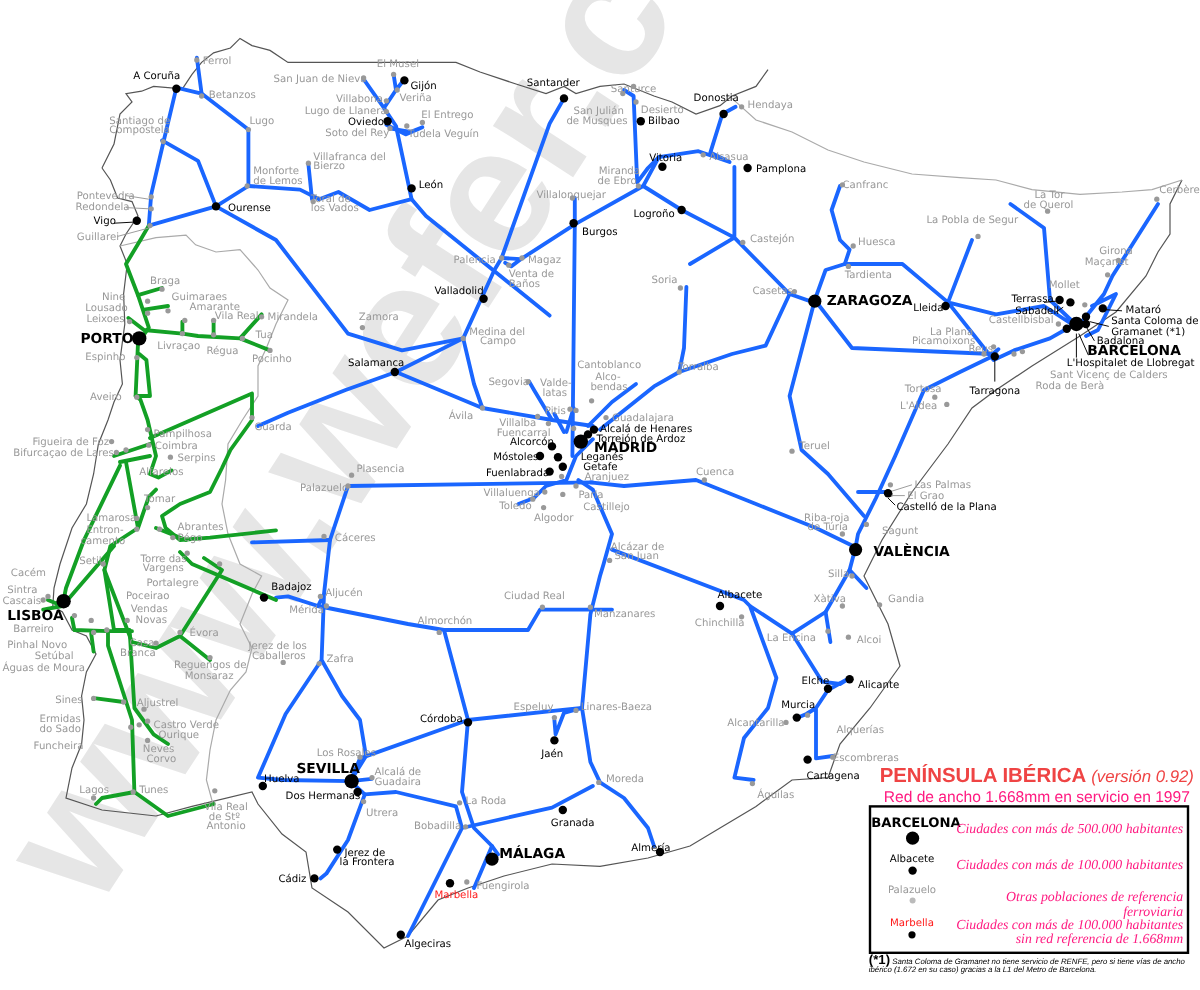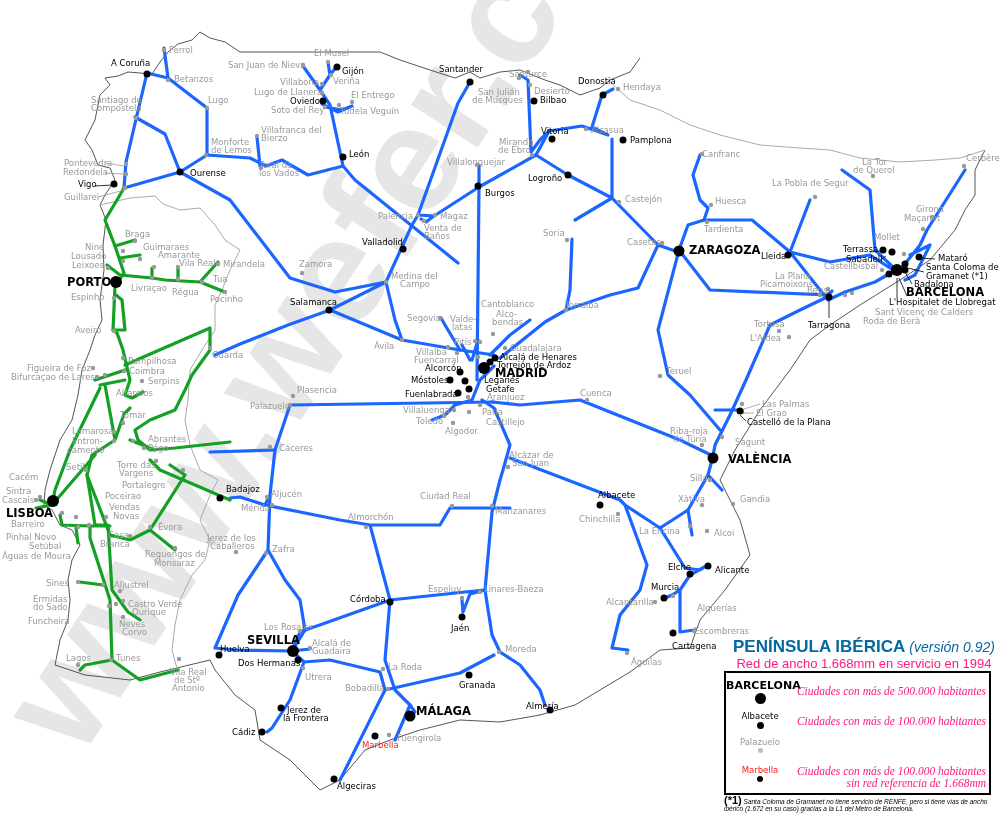--- a/index.html
+++ b/index.html
@@ -10,21 +10,21 @@
   .iborder{fill:none;stroke:#aaa;stroke-width:1;}
   .rl{fill:none;stroke:#1a66ff;stroke-width:3.2;stroke-linejoin:round;stroke-linecap:round;}
   .rlp{fill:none;stroke:#13a025;stroke-width:3.2;stroke-linejoin:round;stroke-linecap:round;}
   .lead{stroke:#999;stroke-width:0.8;}
   .leadb{stroke:#000;stroke-width:0.8;}
   .t-big{font-family:"DejaVu Sans",sans-serif;font-weight:bold;font-size:11.5px;fill:#000;}
   .t-mid{font-family:"DejaVu Sans",sans-serif;font-size:8.5px;fill:#000;}
   .t-small{font-family:"DejaVu Sans",sans-serif;font-size:8.5px;fill:#999;}
   .t-red{font-family:"DejaVu Sans",sans-serif;font-size:8.5px;fill:#ff1a1a;}
   #title{position:absolute;left:728px;top:637px;width:272px;text-align:center;}
-  #title .h1{font-family:"Liberation Sans",sans-serif;font-weight:bold;font-size:17px;color:#0369a1;}
+  #title .h1{font-family:"Liberation Sans",sans-serif;font-weight:bold;font-size:17px;color:#ef4444;}
   #title .h1 i{font-weight:normal;font-size:14px;}
   #title .h2{font-family:"Liberation Sans",sans-serif;font-size:13px;color:#ff1a80;line-height:13px;}
   #legend{position:absolute;left:724px;top:671px;width:267px;height:124px;border:2px solid #000;background:#fff;box-sizing:border-box;}
   .lg-row{position:absolute;left:0;width:263px;}
   .lg-sym{position:absolute;left:0;width:68px;text-align:center;}
   .lg-txt{position:absolute;left:70px;width:190px;text-align:right;font-family:"Liberation Serif",serif;font-style:italic;font-size:11.5px;color:#ff1a80;line-height:12px;}
   .dot{display:block;margin:1px auto 0;border-radius:50%;background:#000;}
   #note{position:absolute;left:724px;top:797px;width:276px;font-family:"Liberation Sans",sans-serif;font-style:italic;font-size:6.5px;line-height:7px;color:#000;}
   #note b{font-style:normal;font-size:11px;}
 </style>
@@ -551,21 +551,21 @@
       <text x="66" y="661" class="t-small">Lagos</text>
       <text x="116" y="661" class="t-small">Tunes</text>
       <text x="170" y="675" class="t-small">Vila Real</text>
       <text x="174" y="683" class="t-small">de Stº</text>
       <text x="172" y="691" class="t-small">Antonio</text>
     </g>
 </svg>
 
 <div id="title">
   <div class="h1"><span>PENÍNSULA IBÉRICA</span> <i>(versión 0.92)</i></div>
-  <div class="h2">Red de ancho 1.668mm en servicio en 1994</div>
+  <div class="h2">Red de ancho 1.668mm en servicio en 1997</div>
 </div>
 
 <div id="legend">
   <div class="lg-row" style="top:6px;height:28px">
     <div class="lg-sym">
       <div style="font-weight:bold;font-size:11px;">BARCELONA</div>
       <span class="dot" style="width:11px;height:11px;"></span>
     </div>
     <div class="lg-txt" style="top:6px">Ciudades con más de 500.000 habitantes</div>
   </div>
@@ -574,20 +574,21 @@
       <div style="font-size:8.5px;">Albacete</div>
       <span class="dot" style="width:7px;height:7px;"></span>
     </div>
     <div class="lg-txt" style="top:4px">Ciudades con más de 100.000 habitantes</div>
   </div>
   <div class="lg-row" style="top:64px;height:26px">
     <div class="lg-sym">
       <div style="font-size:8.5px;color:#999;">Palazuelo</div>
       <span class="dot" style="width:5px;height:5px;background:#bbb;"></span>
     </div>
+    <div class="lg-txt" style="top:5px">Otras poblaciones de referencia ferroviaria</div>
   </div>
   <div class="lg-row" style="top:92px;height:26px">
     <div class="lg-sym">
       <div style="font-size:8.5px;color:#ff1a1a;">Marbella</div>
       <span class="dot" style="width:6px;height:6px;"></span>
     </div>
     <div class="lg-txt" style="top:0px">
       <div>Ciudades con más de 100.000 habitantes</div>
       <div>sin red referencia de 1.668mm</div>
     </div>

